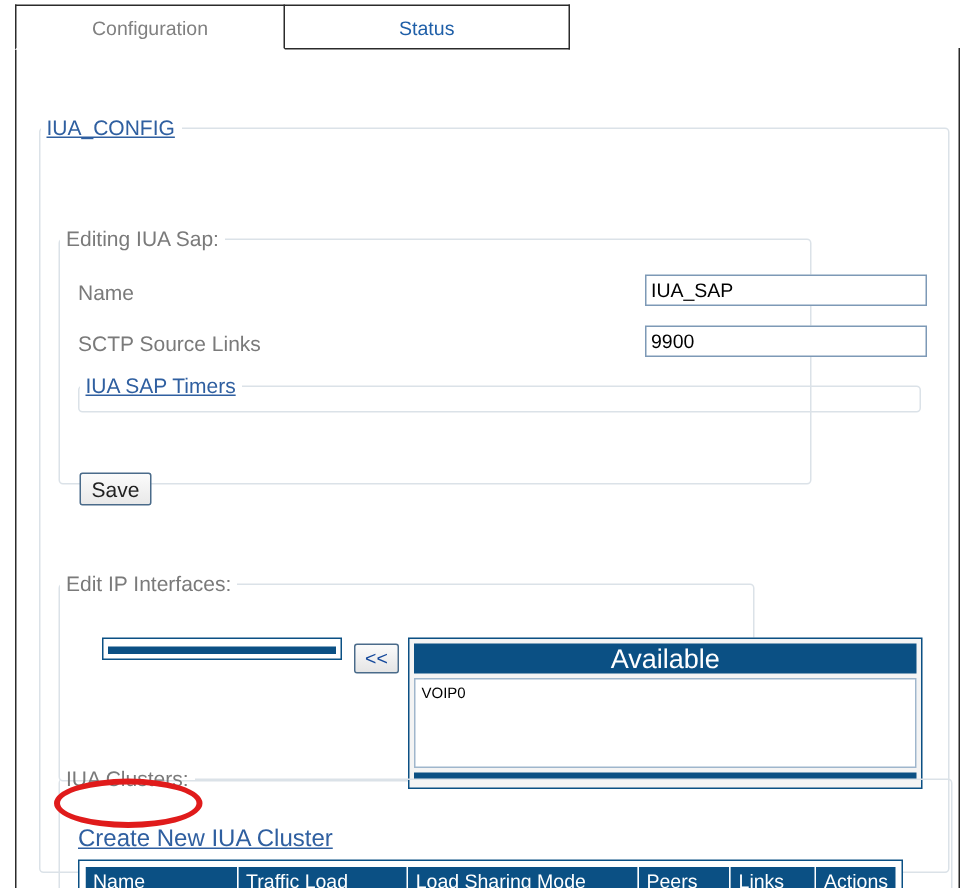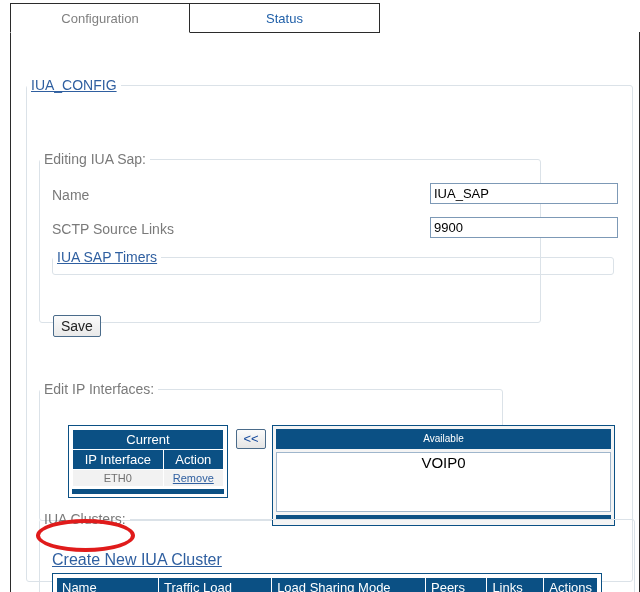--- a/index.html
+++ b/index.html
@@ -263,40 +263,39 @@
     width: 343px;
     height: 101px;
     border: 1px solid #0b5084;
     box-sizing: border-box;
     background: #f4f4f4;
     padding: 3px;
   }
   .available-head {
     background: #0b5084;
     color: #ffffff;
-    font-size: 10px;
+    font-size: 18px;
     text-align: center;
     height: 20px;
     line-height: 20px;
   }
   .available-list {
     margin-top: 3px;
     height: 60px;
     background: #ffffff;
     border: 1px solid #9fb6cc;
     box-sizing: border-box;
     padding: 2px 4px;
     overflow: hidden;
   }
   .available-list .opt {
     color: #000000;
-    font-size: 15px;
+    font-size: 10px;
     line-height: 16px;
     cursor: pointer;
-    text-align: center;
   }
   .available-footer {
     height: 5px;
     background: #0b5084;
     margin-top: 3px;
   }
 
   
   .create-link {
     position: absolute;
@@ -400,37 +399,20 @@
 
       <button class="btn btn-save">Save</button>
     </fieldset>
 
     <fieldset class="fs-ipint">
       <legend>
         <span class="legend-plain">Edit IP Interfaces:</span>
       </legend>
 
       <div class="current-box">
-        <table class="grid">
-          <tbody>
-              <tr>
-            <th class="title" colspan="2">Current</th>
-          </tr>
-          <tr>
-            <th style="width:60%;">IP Interface</th>
-            <th style="width:40%;">Action</th>
-          </tr>
-          <tr>
-            <td>ETH0</td>
-            <td>
-              <span class="cell-link">Remove</span>
-            </td>
-          </tr>
-        </tbody>
-          </table>
         <div class="grid-footer"></div>
       </div>
 
       <button class="btn-move">&lt;&lt;</button>
 
       <div class="available-box">
         <div class="available-head">Available</div>
         <div class="available-list">
           <div class="opt">VOIP0</div>
         </div>

